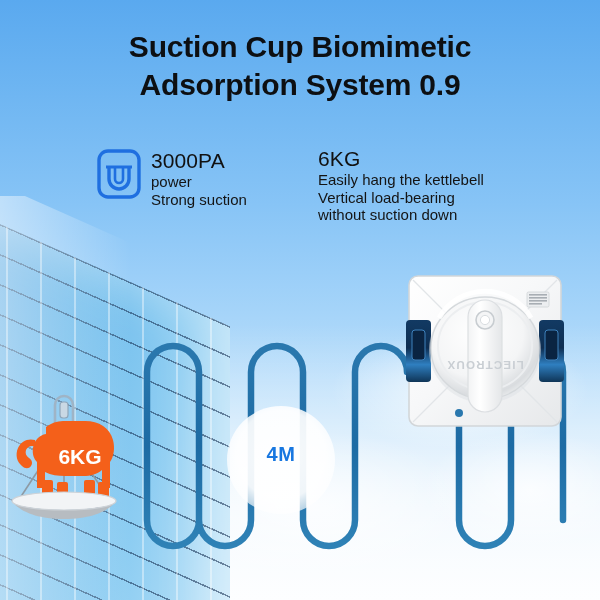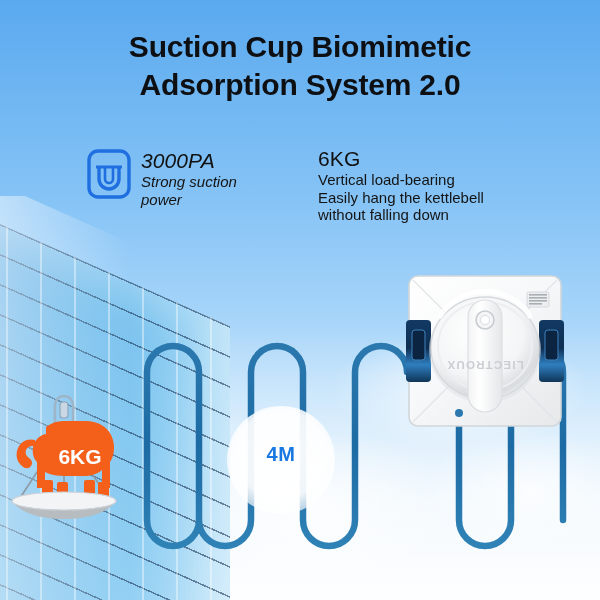--- a/index.html
+++ b/index.html
@@ -67,21 +67,21 @@
 
   
   .title{
     position:absolute;left:0;right:0;top:28px;text-align:center;
     color:#0d0f12;font-weight:bold;font-size:30px;line-height:38px;
     letter-spacing:-.2px;
   }
 
   
   .feature{position:absolute;display:flex;align-items:flex-start;gap:9px;}
-  .f-left{left:86px;top:148px;font-style:italic;}
+  .f-left{left:96px;top:148px;}
   .f-right{left:318px;top:146px;}
   .f-icon{flex:0 0 auto;}
   .f-text{padding-top:1px;}
   .f-head{
     font-size:21px;line-height:23px;color:#111;font-weight:400;
     letter-spacing:.1px;margin-bottom:1px;
   }
   .f-line{font-size:15px;line-height:17.5px;color:#141414;}
 
   
@@ -114,45 +114,45 @@
 
   <div class="building">
     <div class="facade"></div>
     <div class="mullions"></div>
     <div class="verticals"></div>
     <div class="gloss"></div>
   </div>
 
   <div class="title">
     <div>Suction Cup Biomimetic</div>
-    <div>Adsorption System 2.0</div>
+    <div>Adsorption System 0.9</div>
   </div>
 
   <div class="feature f-left">
     <div class="f-icon">
       <svg width="46" height="52" viewBox="0 0 46 52">
         <rect x="3" y="3" width="40" height="46" rx="9" ry="9" fill="none" stroke="#1f6fe0" stroke-width="3.4"></rect>
         <path d="M13 20 L13 31 a10 10 0 0 0 20 0 L33 20" fill="none" stroke="#1f6fe0" stroke-width="3.4"></path>
         <path d="M19 20 L19 31 a4 4 0 0 0 8 0 L27 20" fill="none" stroke="#1f6fe0" stroke-width="2.6"></path>
         <line x1="10" y1="19" x2="36" y2="19" stroke="#1f6fe0" stroke-width="3"></line>
       </svg>
     </div>
     <div class="f-text">
       <div class="f-head">3000PA</div>
+      <div class="f-line">power</div>
       <div class="f-line">Strong suction</div>
-      <div class="f-line">power</div>
     </div>
   </div>
 
   <div class="feature f-right">
     <div class="f-text">
       <div class="f-head">6KG</div>
+      <div class="f-line">Easily hang the kettlebell</div>
       <div class="f-line">Vertical load-bearing</div>
-      <div class="f-line">Easily hang the kettlebell</div>
-      <div class="f-line">without falling down</div>
+      <div class="f-line">without suction down</div>
     </div>
   </div>
 
   <svg class="cable-layer" viewBox="0 0 600 600">
     <defs>
       <linearGradient id="cab" x1="0" y1="0" x2="0" y2="1">
         <stop offset="0" stop-color="#2a78ae"></stop>
         <stop offset=".5" stop-color="#1d6ba4"></stop>
         <stop offset="1" stop-color="#2f82b6"></stop>
       </linearGradient>

